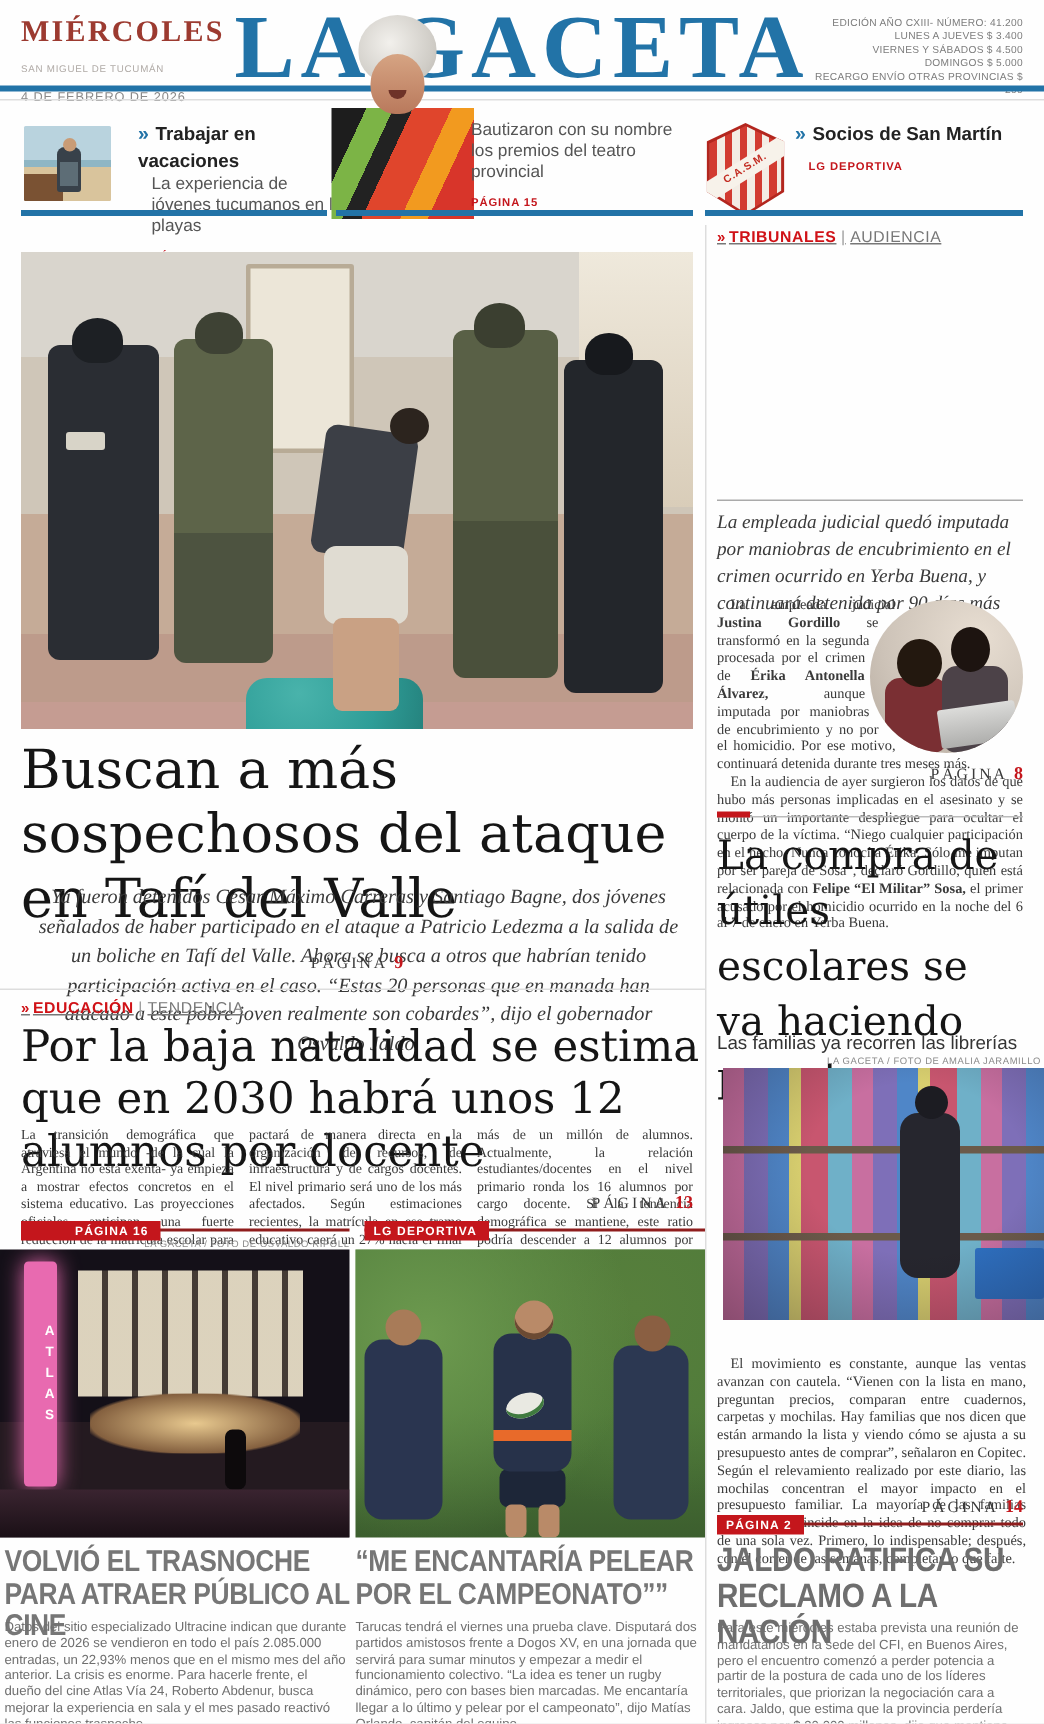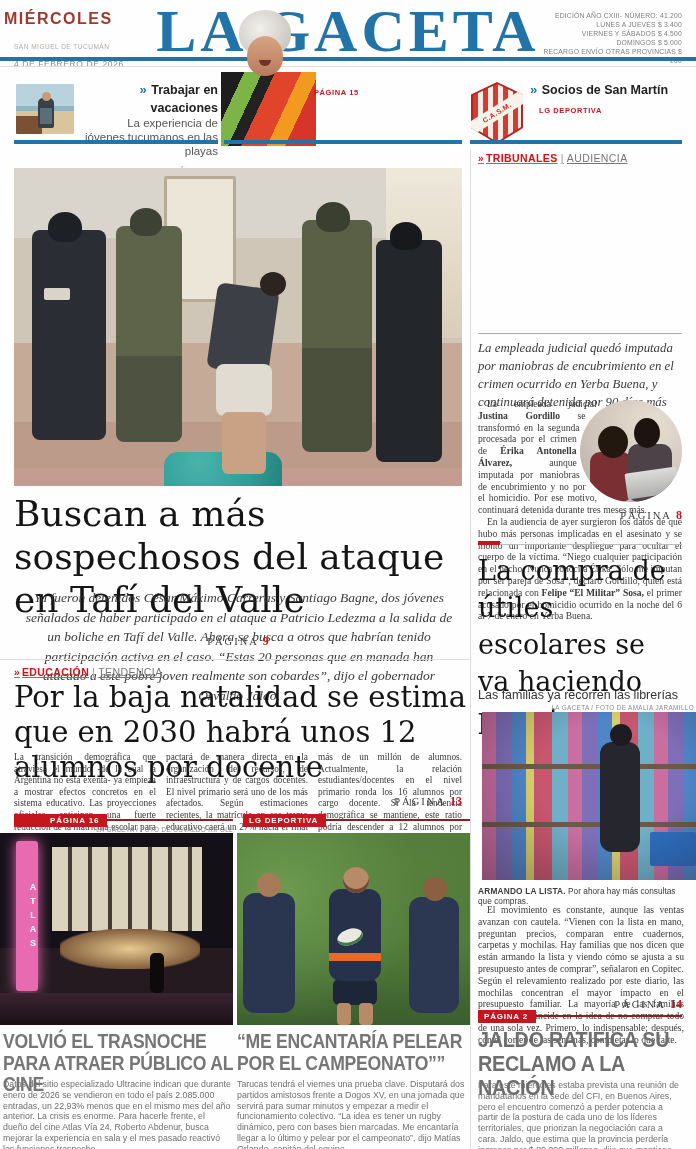--- a/index.html
+++ b/index.html
@@ -1,21 +1,21 @@
 <!DOCTYPE html>
 <html><head>
 <meta charset="utf-8">
 <style>
   html,body{margin:0;padding:0;background:#e9e9e9;}
   .page{position:relative;width:696px;height:1149px;margin:0 auto;background:#fefefe;overflow:hidden;
         font-family:"Liberation Sans",sans-serif;}
   .abs{position:absolute;}
 
   
-  .day{left:4px;top:10px;font-family:Liberation Sans, sans-serif;font-weight:bold;font-size:16px;
+  .day{left:14px;top:10px;font-family:Liberation Serif, serif;font-weight:bold;font-size:20px;
        letter-spacing:1.5px;color:#9c3a30;}
   .date{left:14px;top:31px;font-size:8.5px;color:#8a8a8a;letter-spacing:.6px;margin-top:28px;}
   .city{left:14px;top:43px;font-size:6.5px;color:#b0aaa6;letter-spacing:.5px;}
   .logo{left:0;top:0;width:696px;text-align:center;font-family:"Liberation Serif",serif;
         font-weight:900;font-size:60px;line-height:62px;color:#2273a7;letter-spacing:4px;}
   .edition{right:14px;top:11px;width:150px;text-align:right;font-size:6.8px;line-height:9px;
            color:#7d7d7d;letter-spacing:.2px;}
   .blue-rule{left:0;top:57px;width:696px;height:4px;background:#2273a7;}
 
   
@@ -220,35 +220,36 @@
   </div>
   <div class="abs blue-rule"></div>
   <div class="abs strip-line"></div>
 
   <div class="abs thumb1">
     <div class="bar"></div>
     <div class="man"></div>
     <div class="head"></div>
     <div class="apron"></div>
   </div>
-  <div class="abs" style="left:76px;top:80px;width:142px;text-align:right;">
+  <div class="abs" style="left:92px;top:80px;width:142px;">
     <div><span class="chev">»</span>
       <span class="t-title">Trabajar en vacaciones</span></div>
     <div class="t-desc" style="margin-left:9px;">La experiencia de jóvenes tucumanos en las playas</div>
     <div class="t-ref" style="margin-left:9px;margin-top:8px;">PÁGINA 14</div>
   </div>
   <div class="abs bluebar" style="left:14px;width:204px;"></div>
 
   <div class="abs woman">
     <div class="clothes"></div>
     <div class="hair"></div>
     <div class="face"></div>
     <div class="mouth"></div>
   </div>
   <div class="abs" style="left:305px;top:80px;width:158px;">
+    <div class="t-desc" style="margin-left:9px;">Bautizaron con su nombre los premios del teatro provincial</div>
     <div class="t-ref" style="margin-left:9px;margin-top:8px;">PÁGINA 15</div>
   </div>
   <div class="abs bluebar" style="left:224px;width:238px;"></div>
 
   <div class="abs crest">
     <div class="inner"></div>
     <div class="band">C.A.S.M.</div>
   </div>
   <div class="abs" style="left:530px;top:80px;width:152px;">
     <div><span class="chev">»</span>
@@ -359,23 +360,20 @@
   <div class="abs ut-subhead">Las familias ya recorren las librerías</div>
   <div class="abs ut-credit credit">LA GACETA / FOTO DE AMALIA JARAMILLO</div>
   <div class="abs photo-school">
     <div class="ps shelfline1"></div>
     <div class="ps shelfline2"></div>
     <div class="ps fig"></div>
     <div class="ps fhead"></div>
     <div class="ps blue"></div>
     <div class="ps dim"></div>
   </div>
-  <div class="abs ut-caption">
-    <b>ARMANDO LA LISTA.</b><span> Por ahora hay más consultas que compras.</span>
-  </div>
   <div class="abs ut-body">
     <p>El movimiento es constante, aunque las ventas avanzan con cautela. “Vienen con la lista en mano, preguntan precios, comparan entre cuadernos, carpetas y mochilas. Hay familias que nos dicen que están armando la lista y viendo cómo se ajusta a su presupuesto antes de comprar”, señalaron en Copitec. Según el relevamiento realizado por este diario, las mochilas concentran el mayor impacto en el presupuesto familiar. La mayoría de las familias consultadas coincide en la idea de no comprar todo de una sola vez. Primero, lo indispensable; después, con el correr de las semanas, completar lo que falte.</p>
   </div>
   <div class="abs ut-pageref pageref">
     <span>PÁGINA</span>
     <b>14</b>
   </div>
 
   <div class="abs lblrule ja-rule" style="width:204px;"></div>
   <div class="abs lblbox ja-lblbox" style="display:inline-block;">PÁGINA 2</div>

